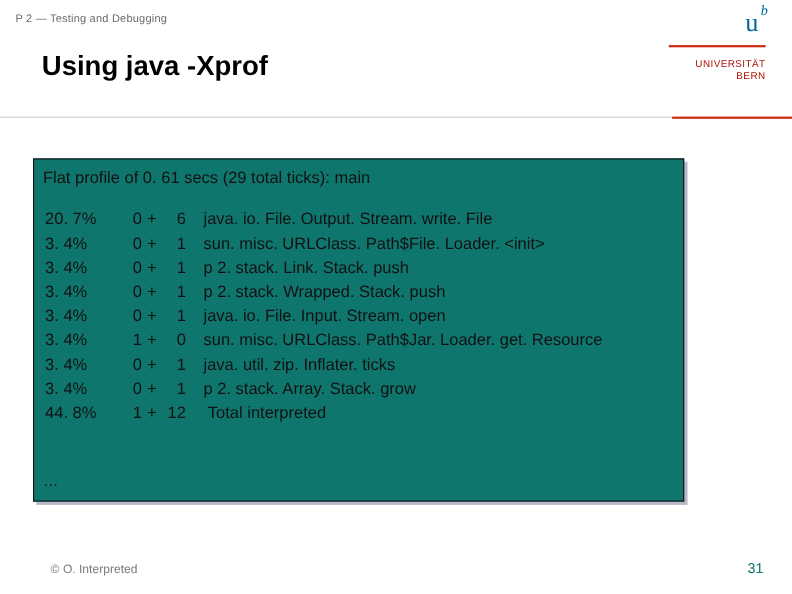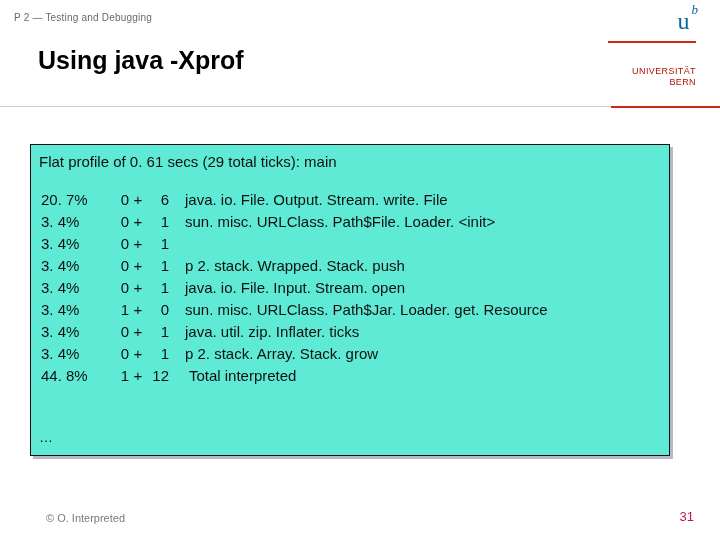--- a/index.html
+++ b/index.html
@@ -8,42 +8,42 @@
 
   .header-small { position: absolute; left: 14px; top: 12px; font-size: 10px; color: #6a6a6a; letter-spacing: 0.2px; }
   .title { position: absolute; left: 38px; top: 46px; font-size: 25px; font-weight: bold; color: #000; }
 
   .thin-rule-grey { position: absolute; left: 0; top: 106px; width: 611px; border-top: 1px solid #cdcdcd; }
   .thin-rule-red  { position: absolute; left: 611px; top: 106px; width: 109px; border-top: 2px solid #cc2a13; }
 
   .logo { position: absolute; right: 24px; top: 8px; width: 88px; text-align: right; }
   .logo-ub { font-family: Liberation Serif, serif; font-size: 24px; color: #0369a1; }
   .logo-ub sup { font-size: 13px; vertical-align: top; position: relative; top: -6px; left: 2px; font-style: italic; }
-  .logo-text { font-size: 9px; letter-spacing: 0.4px; color: #b01308; line-height: 11px; padding-top: 23px; border-top: 2px solid #cc2a13; display: block; margin-top: 6px; font-weight: 500; }
+  .logo-text { font-size: 9px; letter-spacing: 0.4px; color: #b01308; line-height: 11px; padding-top: 10px; border-top: 2px solid #cc2a13; display: block; margin-top: 6px; font-weight: 500; }
 
-  .panel { position: absolute; left: 30px; top: 144px; width: 640px; height: 312px;
-           background: #5eead4; border: 1px solid #111; box-shadow: 3px 3px 0 #b7b7c8; }
+  .panel { position: absolute; left: 30px; top: 144px; width: 592px; height: 312px;
+           background: #0f766e; border: 1px solid #111; box-shadow: 3px 3px 0 #b7b7c8; }
 
   .panel-title { position: absolute; left: 8px; top: 8px; font-size: 15px; color: #111; }
 
   .prof { position: absolute; left: 10px; top: 44px; font-size: 15px; color: #111; line-height: 22px; }
   .prof-head { display: flex; }
   .row { display: flex; }
   .c-pct    { width: 62px; white-space: pre; }
   .c-left   { width: 26px; text-align: right; white-space: pre; }
   .c-plus   { width: 18px; text-align: center; white-space: pre; }
   .c-right  { width: 22px; text-align: right; white-space: pre; }
   .c-method { padding-left: 16px; white-space: pre; }
   .h1 { width: 160px; white-space: pre; }
   .h2 { white-space: pre; }
 
   .ellipsis { position: absolute; left: 8px; bottom: 10px; font-size: 14px; color: #111; }
 
   .footer-left { position: absolute; left: 46px; bottom: 16px; font-size: 11px; color: #7a7a7a; }
-  .footer-right { position: absolute; right: 26px; bottom: 16px; font-size: 13px; color: #be185d; }
+  .footer-right { position: absolute; right: 26px; bottom: 16px; font-size: 13px; color: #0f766e; }
 </style>
 </head>
 <body>
 
 <div class="slide">
 
   <div class="header-small">P 2 — Testing and Debugging</div>
 
   <div class="title">Using java -Xprof</div>
   <div class="thin-rule-grey"></div>
@@ -76,20 +76,21 @@
         <span class="c-left">0</span>
         <span class="c-plus">+</span>
         <span class="c-right">1</span>
         <span class="c-method">sun. misc. URLClass. Path$File. Loader. &lt;init&gt;</span>
       </div>
       <div class="row">
         <span class="c-pct">3. 4%</span>
         <span class="c-left">0</span>
         <span class="c-plus">+</span>
         <span class="c-right">1</span>
+        <span class="c-method">p 2. stack. Link. Stack. push</span>
       </div>
       <div class="row">
         <span class="c-pct">3. 4%</span>
         <span class="c-left">0</span>
         <span class="c-plus">+</span>
         <span class="c-right">1</span>
         <span class="c-method">p 2. stack. Wrapped. Stack. push</span>
       </div>
       <div class="row">
         <span class="c-pct">3. 4%</span>

